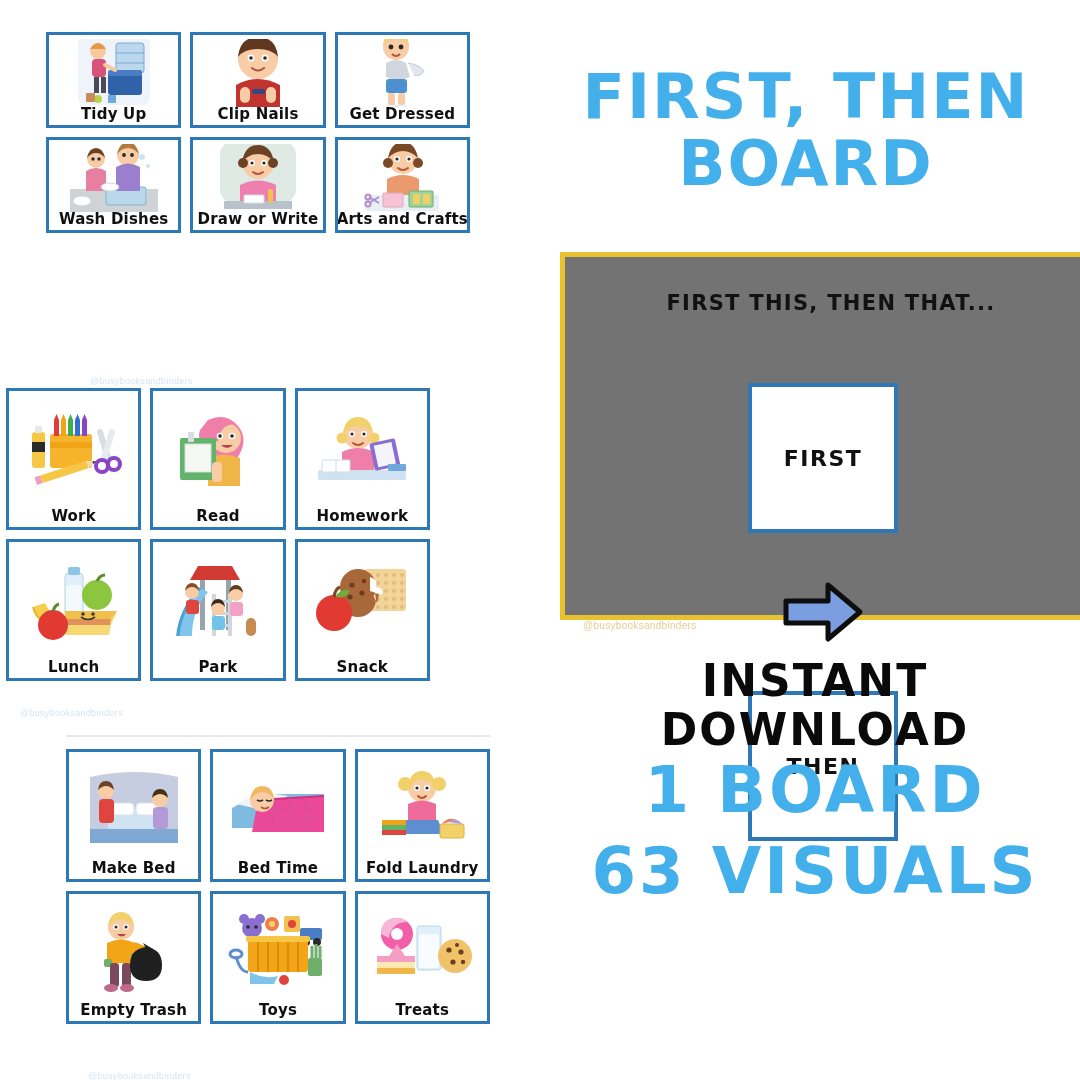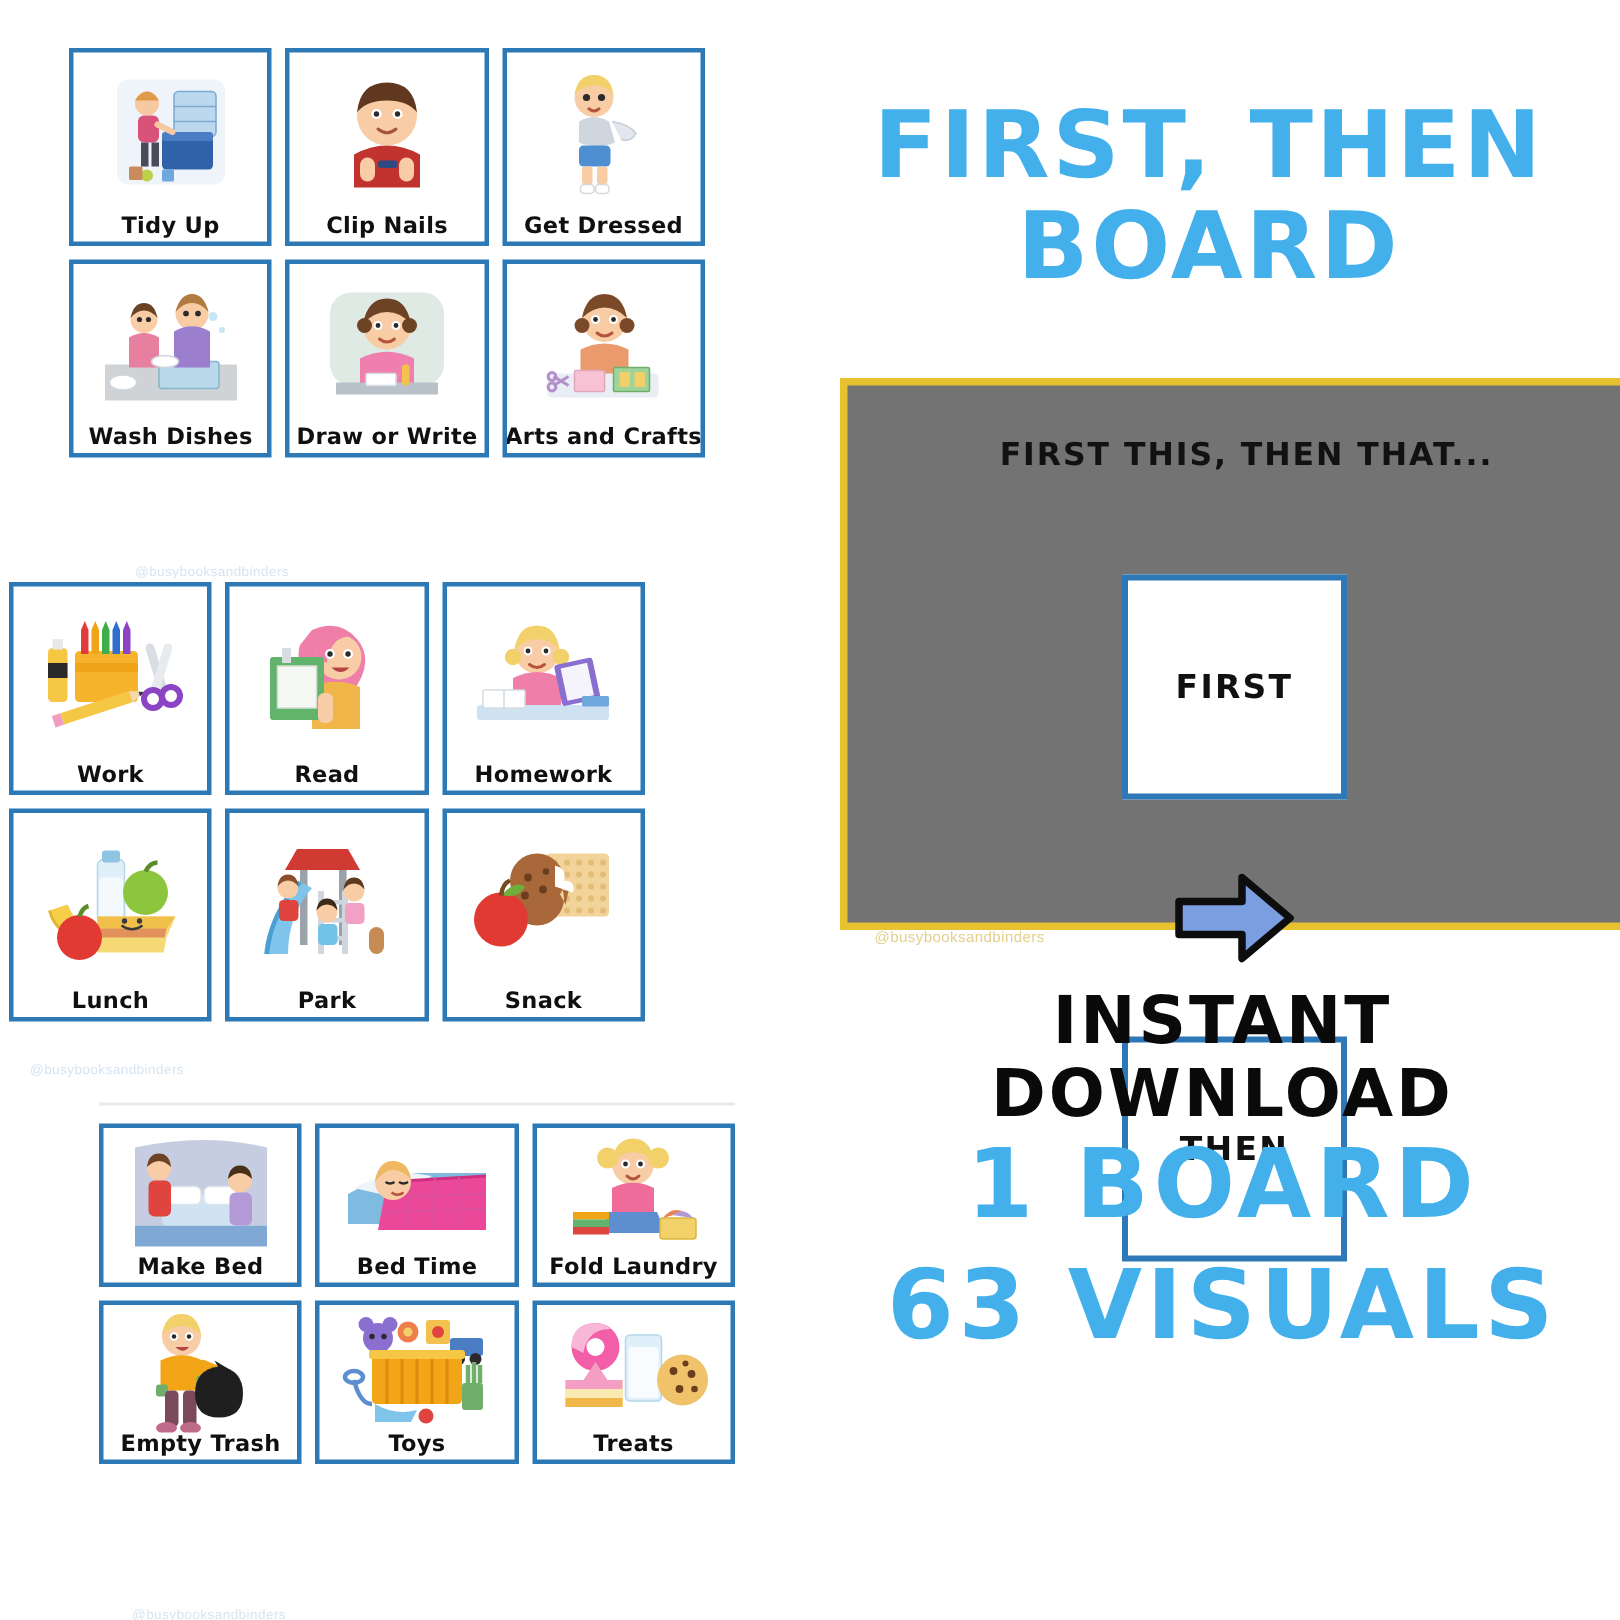--- a/index.html
+++ b/index.html
@@ -52,32 +52,32 @@
     font-family:"Liberation Sans", sans-serif;
     color:#cfe0ef;
     font-size:9px;
     letter-spacing:.3px;
     white-space:nowrap;
     opacity:.85;
   }
 
   
   #sheet-chores{left:46px;top:32px;width:424px;}
-  #sheet-chores .card{height:132px;}
+  #sheet-chores .card{height:96px;}
   #sheet-chores .card-label{font-size:15px;}
 
   
   #sheet-activities{left:6px;top:388px;width:424px;border-radius:31px;}
   #sheet-activities .card{height:142px;}
   #sheet-activities .card-label{font-size:15px;}
 
   
   #sheet-home{left:66px;top:735px;width:424px;}
   #sheet-home .sheet-rule{top:0;}
-  #sheet-home .card{height:109px;}
+  #sheet-home .card{height:133px;}
   #sheet-home .card-label{font-size:15px;}
 
   
   .title{
     position:absolute;left:546px;top:28px;width:520px;
     text-align:center;
     font-family:"DejaVu Sans", sans-serif;
     font-weight:700;
     font-size:62px;
     line-height:1.08;

